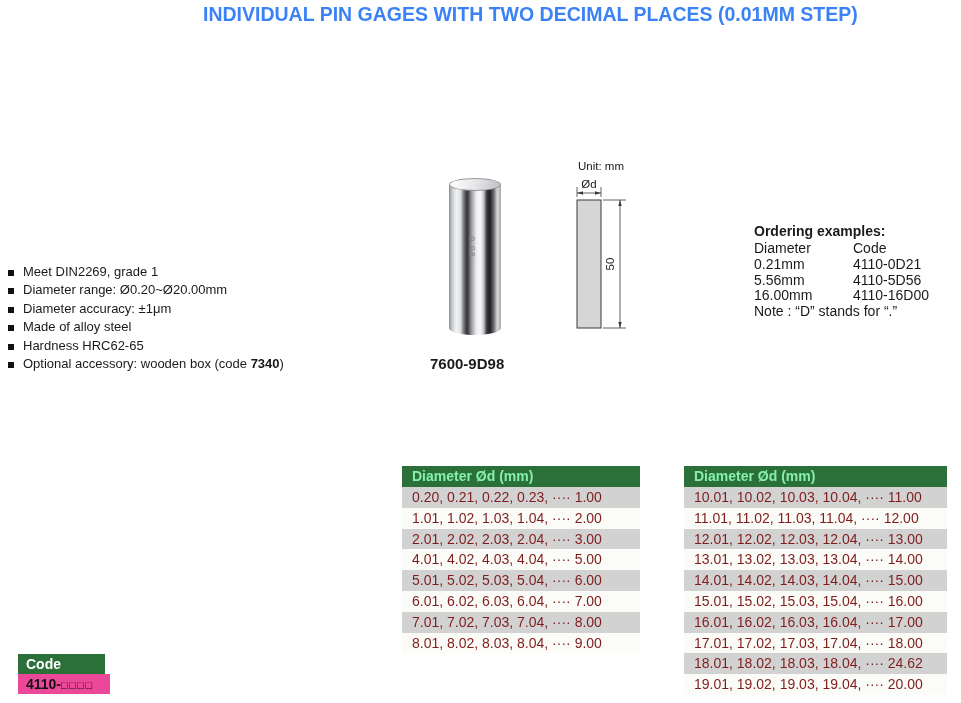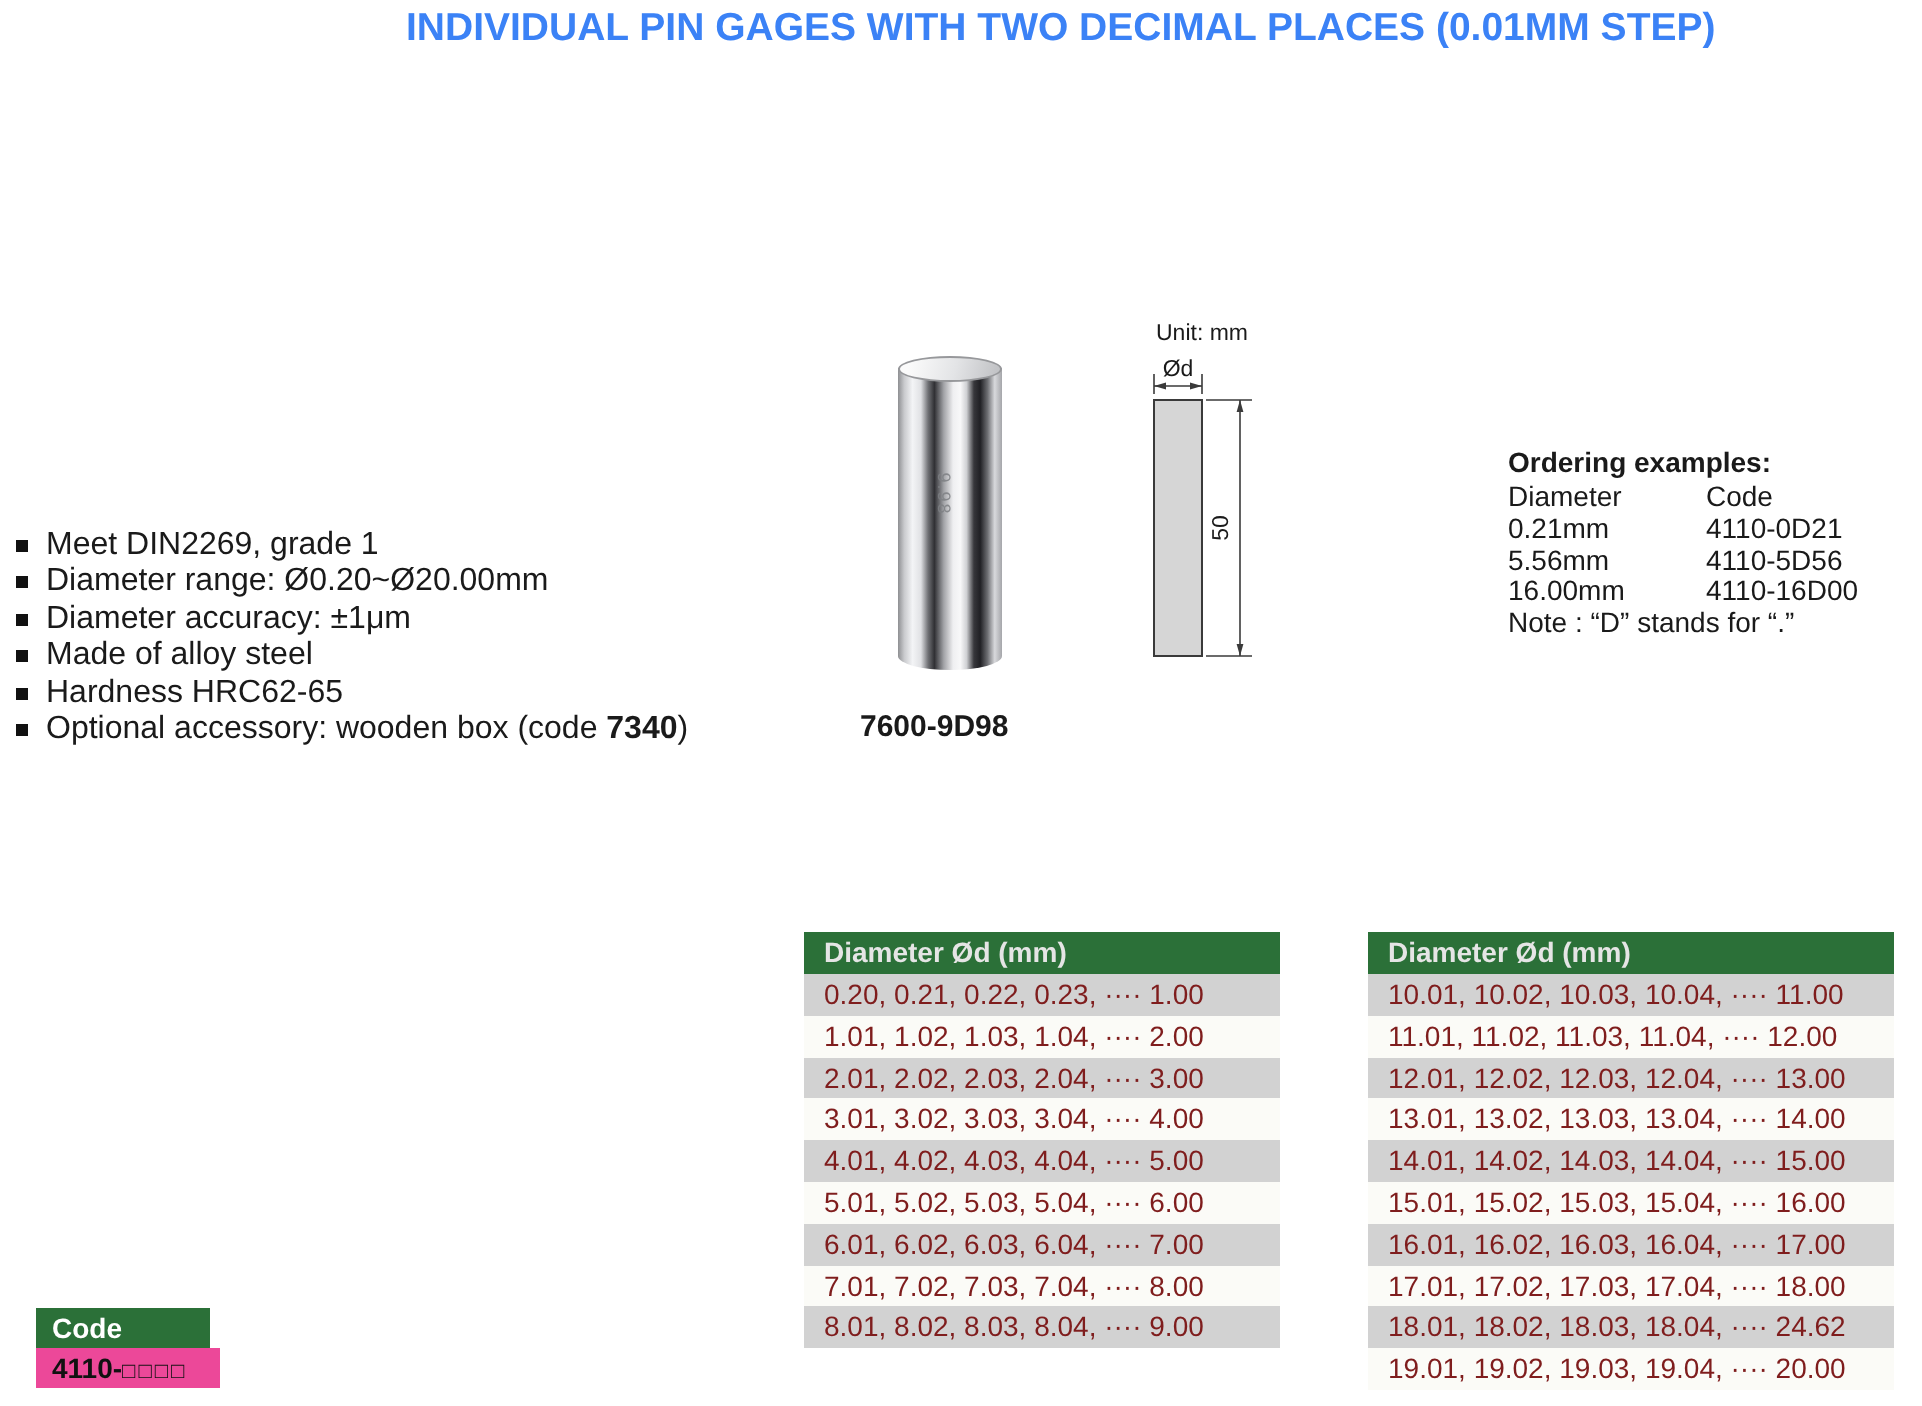--- a/index.html
+++ b/index.html
@@ -10,21 +10,21 @@
   }
 
   
   .title {
     position:absolute; left:203px; top:3px; margin:0;
     font-size:19.5px; font-weight:bold; white-space:nowrap; color:#3b82f6;
   }
 
   
   .features { position:absolute; left:8px; top:264px; margin:0; padding:0; list-style:none; }
-  .features li { display:flex; align-items:flex-start; height:18.4px; font-size:16px; white-space:nowrap; }
+  .features li { display:flex; align-items:flex-start; height:18.4px; font-size:13px; white-space:nowrap; }
   .blt { flex:none; width:6px; height:6px; background:#111; margin:6px 9px 0 0; }
   .features b { font-weight:bold; }
 
   
   .pin-top {
     position:absolute; left:449px; top:178px; width:52px; height:13px;
     border-radius:50%; box-sizing:border-box;
     background:linear-gradient(105deg,#fbfbfb 10%,#e3e4e6 55%,#c2c3c6 95%);
     border:1px solid #97989b; z-index:2;
   }
@@ -54,21 +54,21 @@
   .ord-row { display:flex; line-height:15.8px; white-space:nowrap; }
   .ord-c1 { flex:none; width:99px; }
   .ord-note { line-height:15.8px; white-space:nowrap; }
 
   
   .dtable { position:absolute; top:466px; }
   .dtable-left { left:402px; width:238px; }
   .dtable-right { left:684px; width:263px; }
   .thead {
     height:21px; line-height:21px; padding-left:10px; box-sizing:border-box;
-    background:#2b7038; color:#e5e5e5; font-size:14px; font-weight:bold; white-space:nowrap;
+    background:#2b7038; color:#86efac; font-size:14px; font-weight:bold; white-space:nowrap;
   }
   .trow {
     height:20.8px; line-height:20.8px; padding-left:10px; box-sizing:border-box;
     font-size:14px; color:#7f1d1d; white-space:nowrap;
   }
   .dtable > .trow:nth-child(even) { background:#d2d2d2; }
   .dtable > .trow:nth-child(odd)  { background:#fbfbf7; }
 
   
   .code-block { position:absolute; left:18px; top:654px; }
@@ -166,21 +166,20 @@
       <span>4110-16D00</span>
     </div>
     <div class="ord-note">Note : “D” stands for “.”</div>
   </div>
 
   <div class="dtable dtable-left">
     <div class="thead">Diameter Ød (mm)</div>
     <div class="trow">0.20, 0.21, 0.22, 0.23, ···· 1.00</div>
     <div class="trow">1.01, 1.02, 1.03, 1.04, ···· 2.00</div>
     <div class="trow">2.01, 2.02, 2.03, 2.04, ···· 3.00</div>
-    <div class="trow">3.01, 3.02, 3.03, 3.04, ···· 4.00</div>
     <div class="trow">4.01, 4.02, 4.03, 4.04, ···· 5.00</div>
     <div class="trow">5.01, 5.02, 5.03, 5.04, ···· 6.00</div>
     <div class="trow">6.01, 6.02, 6.03, 6.04, ···· 7.00</div>
     <div class="trow">7.01, 7.02, 7.03, 7.04, ···· 8.00</div>
     <div class="trow">8.01, 8.02, 8.03, 8.04, ···· 9.00</div>
   </div>
 
   <div class="dtable dtable-right">
     <div class="thead">Diameter Ød (mm)</div>
     <div class="trow">10.01, 10.02, 10.03, 10.04, ···· 11.00</div>

